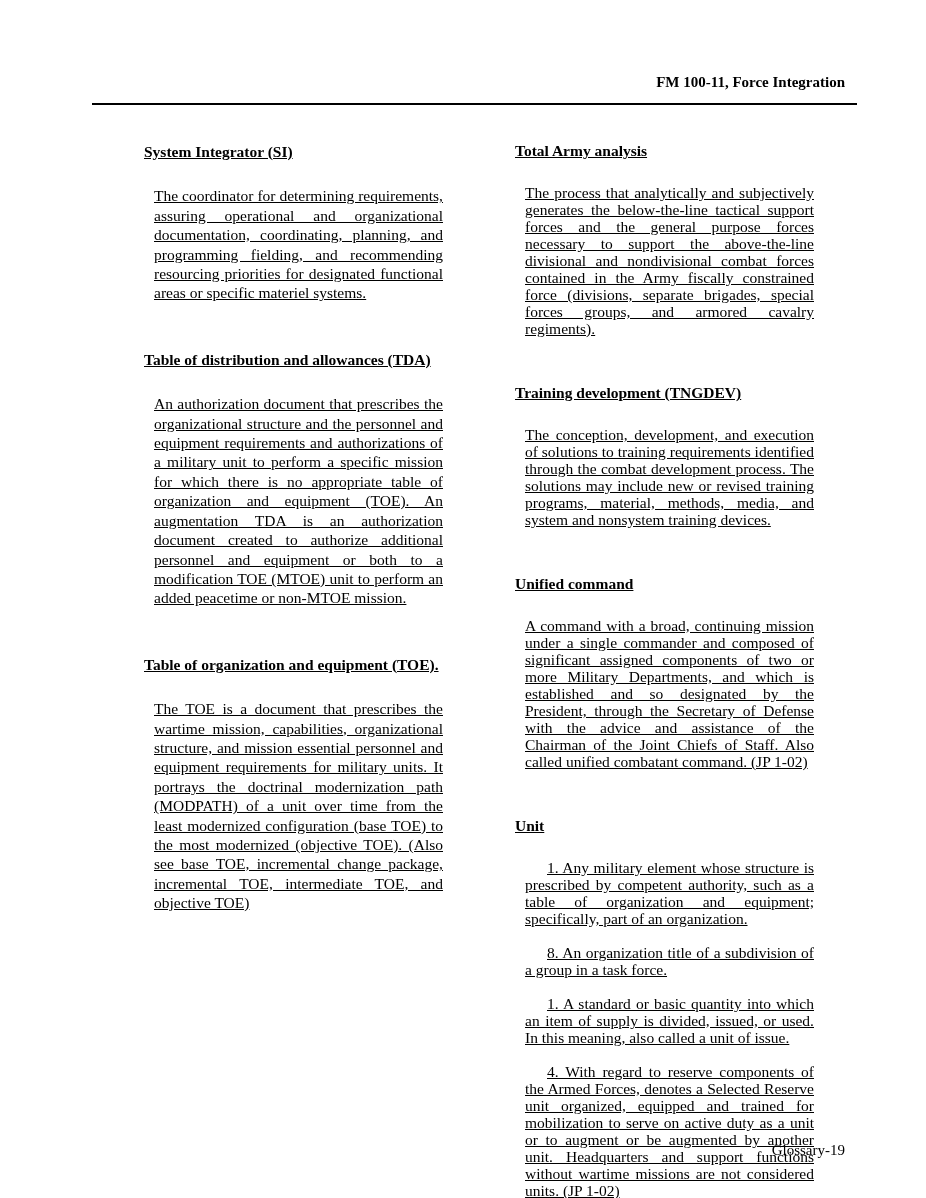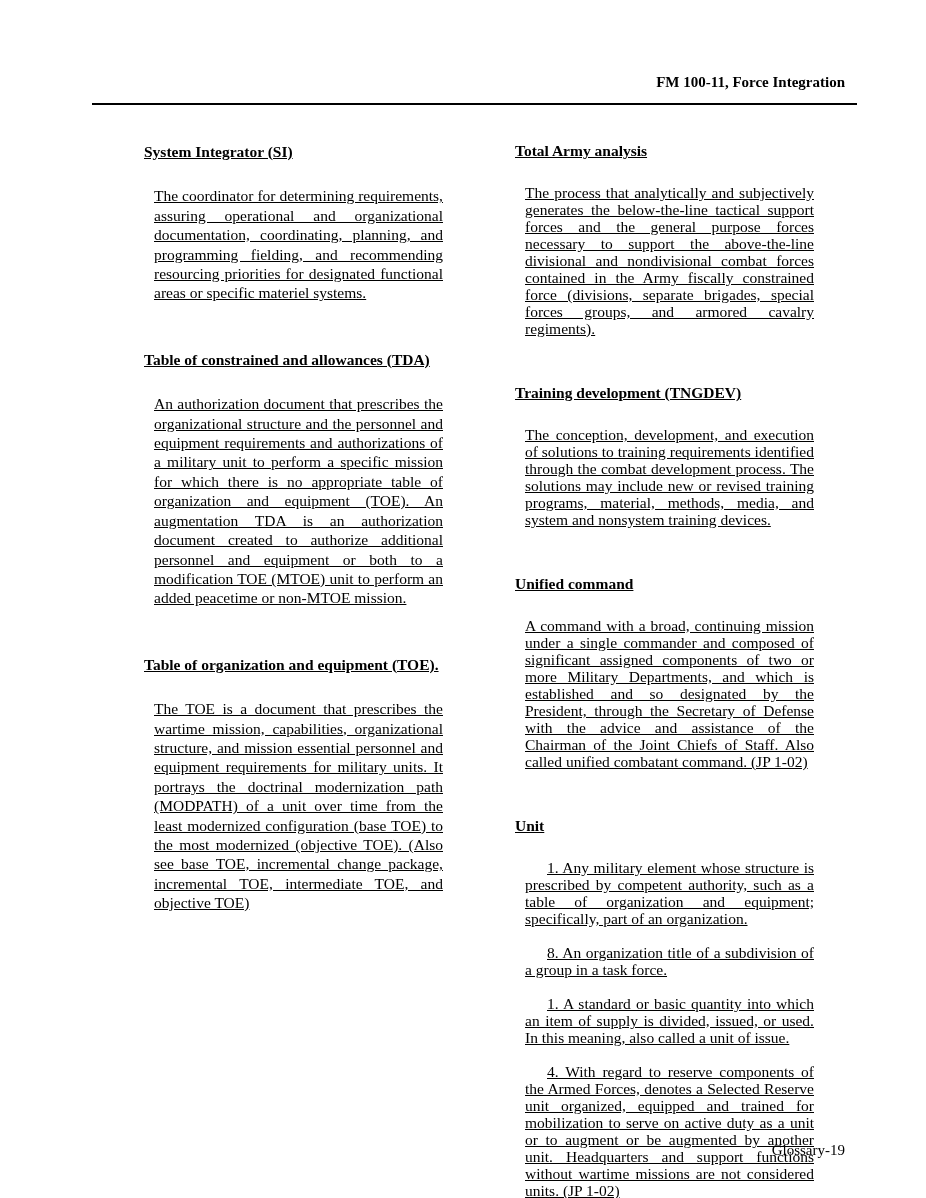--- a/index.html
+++ b/index.html
@@ -72,21 +72,21 @@
     <div class="col col-left">
 
       <div class="entry">
         <div class="term">System Integrator (SI)</div>
         <div class="def">
           <p>The coordinator for determining requirements, assuring operational and organizational documentation, coordinating, planning, and programming fielding, and recommending resourcing priorities for designated functional areas or specific materiel systems.</p>
         </div>
       </div>
 
       <div class="entry">
-        <div class="term">Table of constrained and allowances (TDA)</div>
+        <div class="term">Table of distribution and allowances (TDA)</div>
         <div class="def">
           <p>An authorization document that prescribes the organizational structure and the personnel and equipment requirements and authorizations of a military unit to perform a specific mission for which there is no appropriate table of organization and equipment (TOE).  An augmentation TDA is an authorization document created to authorize additional personnel and equipment or both to a modification TOE (MTOE) unit to perform an added peacetime or non-MTOE mission.</p>
         </div>
       </div>
 
       <div class="entry">
         <div class="term">Table of organization and equipment (TOE).</div>
         <div class="def">
           <p>The TOE is a document that prescribes the wartime mission, capabilities, organizational structure, and mission essential personnel and equipment requirements for military units.  It portrays the doctrinal modernization path (MODPATH) of a unit over time from the least modernized configuration (base TOE) to the most modernized (objective TOE).  (Also see base TOE, incremental change package, incremental TOE, intermediate TOE, and objective TOE)</p>
         </div>

